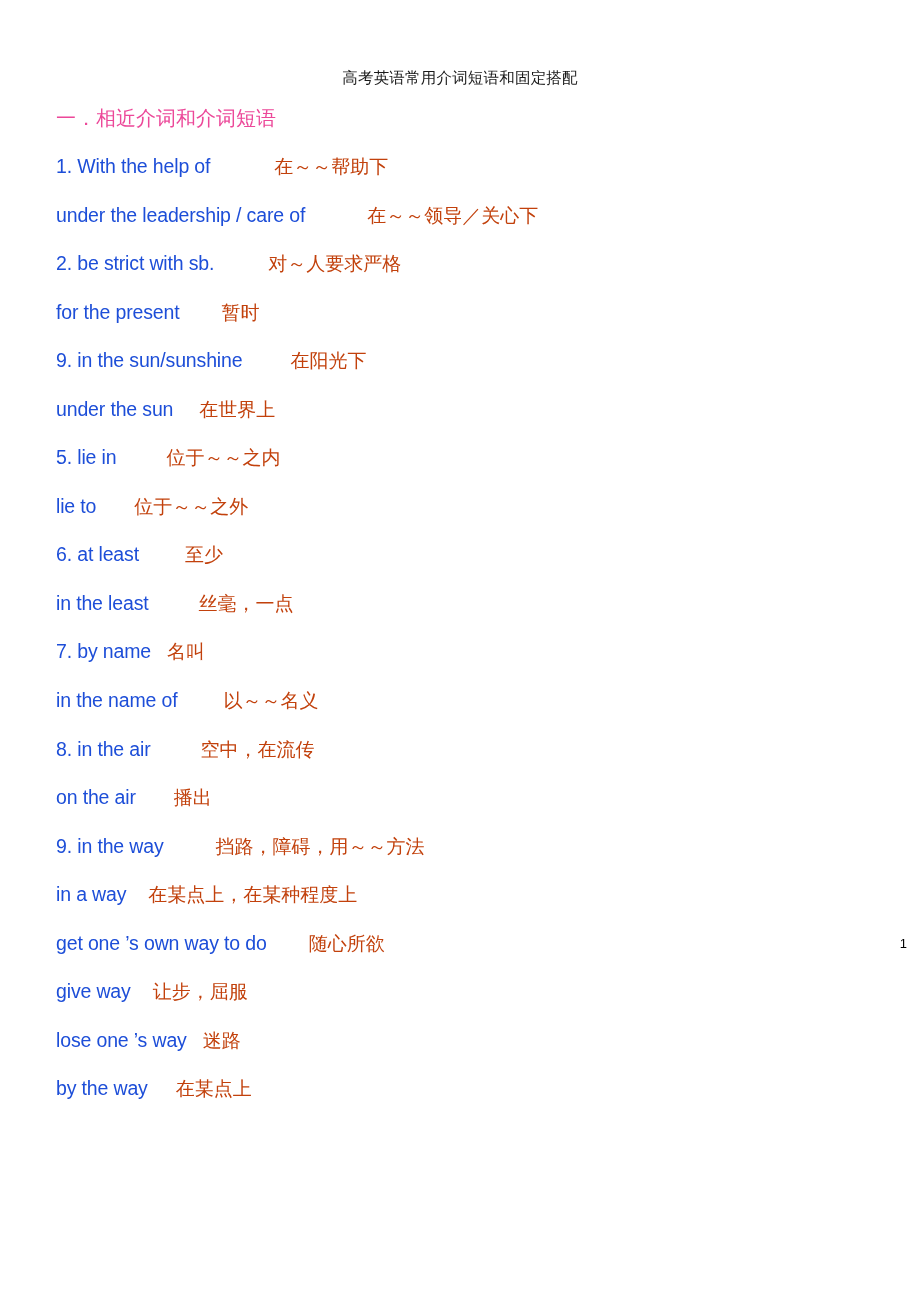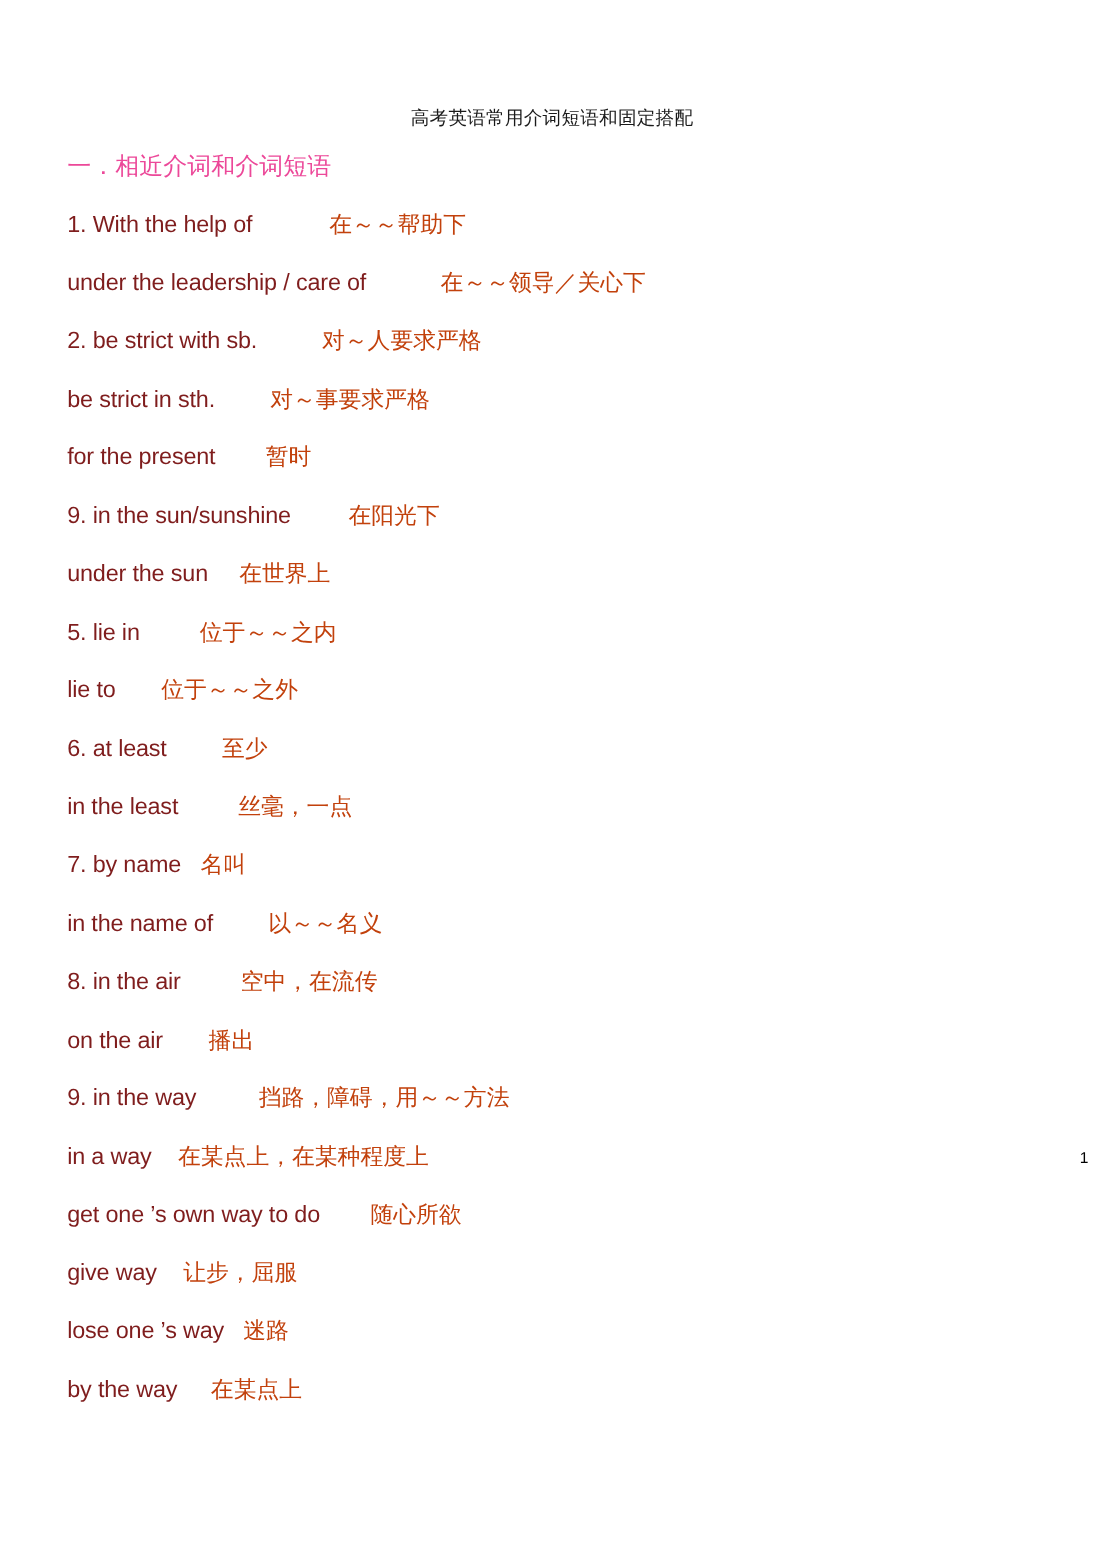--- a/index.html
+++ b/index.html
@@ -16,21 +16,20 @@
     font-family: "Liberation Sans", sans-serif;
     color: #000000;
     -webkit-font-smoothing: antialiased;
   }
 
   .page {
     position: relative;
     width: 920px;
     height: 960px;
     box-sizing: border-box;
-    margin-top: 21px;
   }
 
   
   .doc-title {
     position: absolute;
     top: 68px;
     left: 0;
     width: 920px;
     text-align: center;
     font-family: "Liberation Serif", "DejaVu Serif", serif;
@@ -66,21 +65,21 @@
     line-height: 30px;
     white-space: pre;
     font-size: 0;          
     display: block;
   }
 
   .en {
     font-family: "Liberation Sans", sans-serif;
     font-size: 19.5px;
     line-height: 30px;
-    color: #7f1d1d;
+    color: #1d4ed8;
     letter-spacing: -0.15px;
     white-space: pre;
     display: inline;
     vertical-align: baseline;
   }
 
   .zh {
     font-family: "Liberation Serif", "DejaVu Serif", serif;
     font-size: 19px;
     line-height: 30px;
@@ -114,21 +113,20 @@
 <div class="page">
 
   <div class="doc-title">高考英语常用介词短语和固定搭配</div>
 
   <div class="section-heading">一．相近介词和介词短语</div>
 
   <div class="entries">
       <div class="entry-line"><span class="en">1. With the help of</span><span class="gap" style="width: 64px;"></span><span class="zh">在～～帮助下</span></div>
       <div class="entry-line"><span class="en">under the leadership / care of</span><span class="gap" style="width: 62px;"></span><span class="zh">在～～领导／关心下</span></div>
       <div class="entry-line"><span class="en">2. be strict with sb.</span><span class="gap" style="width: 54px;"></span><span class="zh">对～人要求严格</span></div>
-      <div class="entry-line"><span class="en">be strict in sth.</span><span class="gap" style="width: 46px;"></span><span class="zh">对～事要求严格</span></div>
       <div class="entry-line"><span class="en">for the present</span><span class="gap" style="width: 42px;"></span><span class="zh">暂时</span></div>
       <div class="entry-line"><span class="en">9. in the sun/sunshine</span><span class="gap" style="width: 48px;"></span><span class="zh">在阳光下</span></div>
       <div class="entry-line"><span class="en">under the sun</span><span class="gap" style="width: 26px;"></span><span class="zh">在世界上</span></div>
       <div class="entry-line"><span class="en">5. lie in</span><span class="gap" style="width: 50px;"></span><span class="zh">位于～～之内</span></div>
       <div class="entry-line"><span class="en">lie to</span><span class="gap" style="width: 38px;"></span><span class="zh">位于～～之外</span></div>
       <div class="entry-line"><span class="en">6. at least</span><span class="gap" style="width: 46px;"></span><span class="zh">至少</span></div>
       <div class="entry-line"><span class="en">in the least</span><span class="gap" style="width: 50px;"></span><span class="zh">丝毫，一点</span></div>
       <div class="entry-line"><span class="en">7. by name</span><span class="gap" style="width: 16px;"></span><span class="zh">名叫</span></div>
       <div class="entry-line"><span class="en">in the name of</span><span class="gap" style="width: 46px;"></span><span class="zh">以～～名义</span></div>
       <div class="entry-line"><span class="en">8. in the air</span><span class="gap" style="width: 50px;"></span><span class="zh">空中，在流传</span></div>

